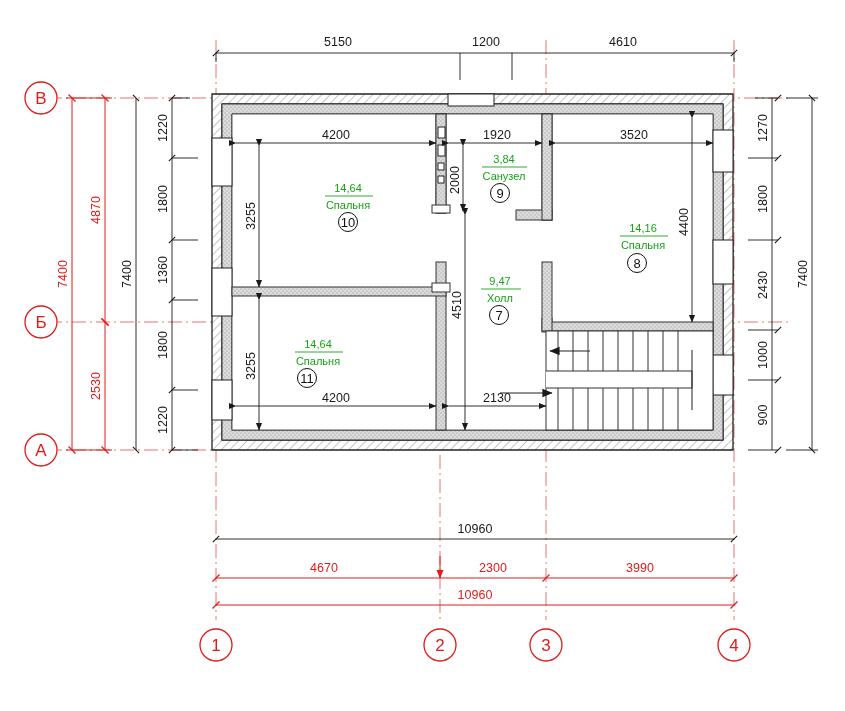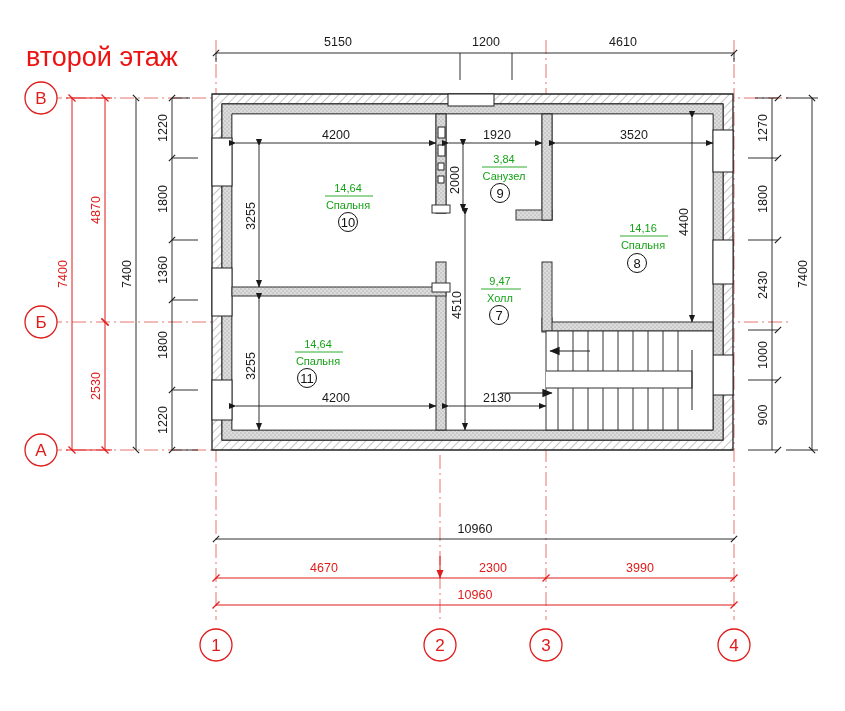--- a/index.html
+++ b/index.html
@@ -42,21 +42,20 @@
   .grid-txt { font-size: 17px; fill: #e01b1b; }
   .room-area { font-size: 11px; fill: #16a316; }
   .room-name { font-size: 11px; fill: #16a316; }
   .room-num { font-size: 13px; fill: #111111; }
 </style>
 </head>
 <body>
 
 <div id="plan-root">
 
-  <div class="sheet-title">второй этаж</div>
 
   <svg id="plan-svg" viewBox="0 0 845 711">
     <defs>
       <pattern id="hatch45" width="6" height="6" patternTransform="rotate(45)" patternUnits="userSpaceOnUse">
         <rect width="6" height="6" fill="#ffffff"></rect>
         <line x1="0" y1="0" x2="0" y2="6" stroke="#8c8c8c" stroke-width="1"></line>
       </pattern>
       <pattern id="stipple" width="4" height="4" patternUnits="userSpaceOnUse">
         <rect width="4" height="4" fill="#dcdcdc"></rect>
         <circle cx="1" cy="1" r="0.62" fill="#8f8f8f"></circle>

